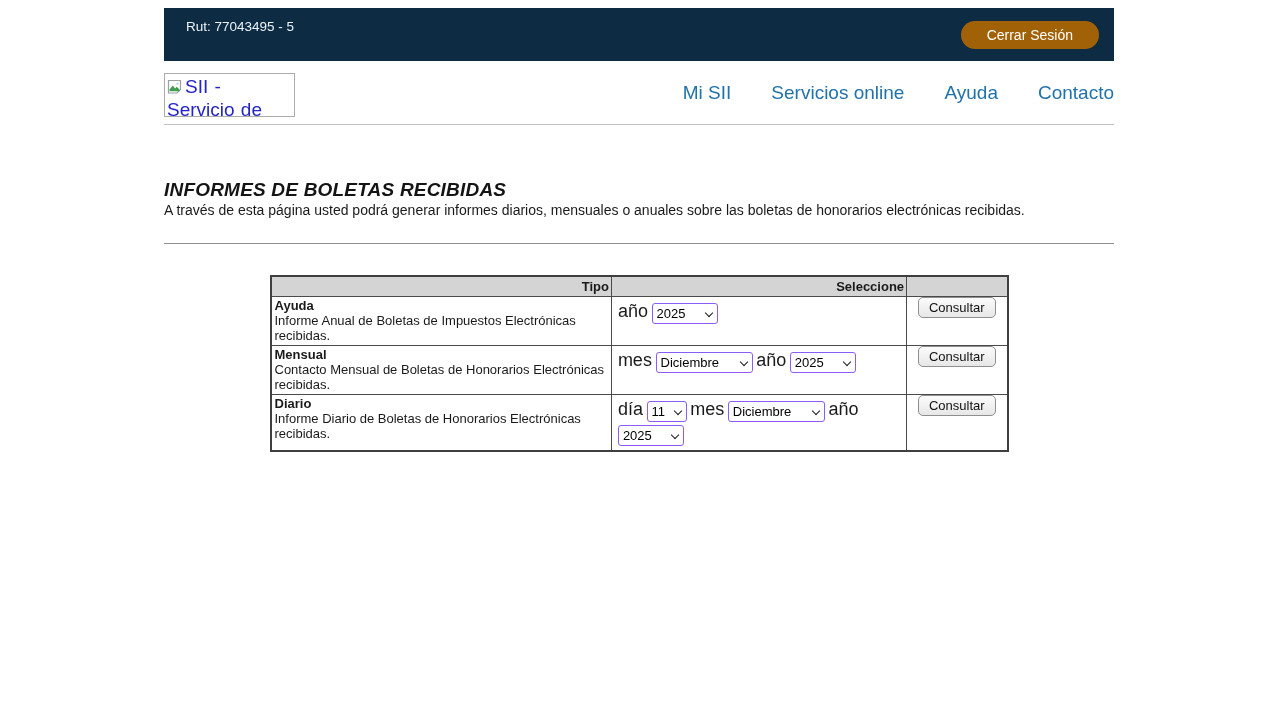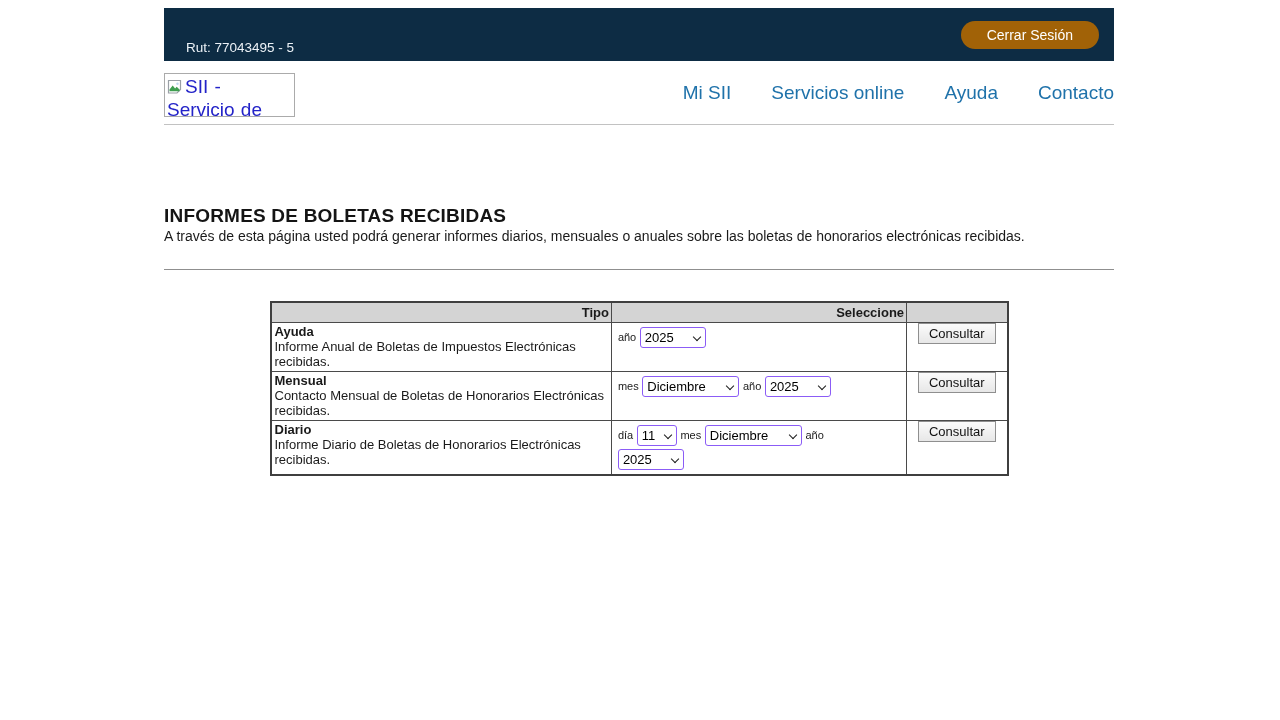--- a/index.html
+++ b/index.html
@@ -2,70 +2,70 @@
 <html><head>
 <meta charset="utf-8">
 <style>
   * { margin:0; padding:0; box-sizing:border-box; }
   html,body { width:1280px; height:720px; background:#ffffff;
     font-family:"Liberation Sans", sans-serif; color:#1a1a1a; }
   .container { width:950px; margin-left:164px; }
 
   
   .topbar { margin-top:8px; height:53px; background:#0d2c44; position:relative; }
-  .rut { position:absolute; left:22px; top:32px; font-size:13.5px; color:#ecf2f7; }
+  .rut { position:absolute; left:22px; top:11px; font-size:13.5px; color:#ecf2f7; }
   .logout-btn { position:absolute; right:15px; top:13px; height:28px; padding:0 26px;
     background:#a16207; color:#ffffff; font-size:14px; border:none; border-radius:14px;
     font-family:"Liberation Sans", sans-serif; cursor:pointer; }
 
   
   .header-row { height:63px; display:flex; align-items:center; justify-content:space-between; }
   .logo-box { display:block; width:131px; height:44px; margin-top:4px; border:1px solid #ababab;
     overflow:hidden; padding:2px 0 0 2px; text-decoration:none; }
   .logo-alt { font-size:19px; line-height:21px; color:#2323c8; word-spacing:1px; }
   .broken-icon { display:inline-block; vertical-align:-2px; margin-right:1px; }
   .nav { display:flex; gap:40px; align-items:center; }
   .nav a { font-size:19px; color:#1f72aa; text-decoration:none; cursor:pointer; }
 
   .hr1 { border:none; border-top:1px solid #c2c2c2; }
   .hr2 { border:none; border-top:1px solid #8f8f8f; }
 
-  .page-title { margin-top:80px; font-size:19px; font-weight:bold; color:#141414; letter-spacing:.2px; }
+  .page-title { margin-top:54px; font-size:19px; font-weight:bold; color:#141414; letter-spacing:.2px;font-style:italic; }
   .page-subtitle { margin-top:1px; font-size:14px; line-height:16px; color:#1a1a1a; }
   .hr2 { margin-top:25px; }
 
   .form-wrap { width:739px; margin:31px auto 0 auto; }
   .form-caption { font-size:13px; font-weight:bold; padding-left:9px; margin-bottom:6px; color:#111; }
 
   table.reports { border-collapse:collapse; width:739px; border:2px solid #3f3f3f; }
   table.reports th, table.reports td { border:1px solid #4a4a4a; font-size:13px; vertical-align:top; }
   table.reports th { background:#d4d4d4; font-weight:bold; text-align:right; height:20px;
     padding:1px 2px; vertical-align:middle; }
   td.c-tipo { width:342px; padding:1px 3px 2px 3px; }
   td.c-sel  { width:296px; padding:4px 6px; vertical-align:middle; }
   td.c-btn  { width:101px; text-align:center; vertical-align:middle; }
   .row-type { font-weight:bold; line-height:15px; }
   .row-desc { line-height:15px; }
-  .ctrl-label { font-size:11px; }
+  .ctrl-label { font-size:18px; }
 
   .sel { position:relative; display:inline-block; vertical-align:middle; }
   .sel select { appearance:none; -webkit-appearance:none; -moz-appearance:none;
     border:1px solid #8b5cf6; border-radius:3px; background:#ffffff; color:#000;
     font-family:"Liberation Sans", sans-serif; font-size:13px; height:21px;
     padding:0 16px 0 4px; cursor:pointer; }
   .sel::after { content:""; position:absolute; right:6px; top:7px; width:5px; height:5px;
     border-right:1.6px solid #1c1c1c; border-bottom:1.6px solid #1c1c1c;
     transform:rotate(45deg); pointer-events:none; }
   .sel.w-year select { width:66px; }
   .sel.w-month select { width:97px; }
   .sel.w-day select { width:40px; }
   .line2 { margin-top:3px; }
 
   .consultar-btn { font-family:"Liberation Sans", sans-serif; font-size:13px; color:#111;
-    padding:2px 10px; border:1px solid #8f8f8f; border-radius:0;
+    padding:2px 10px; border:1px solid #8f8f8f; border-radius:5px;
     background:linear-gradient(#fbfbfb,#e7e7e7); cursor:pointer; }
 </style>
 </head>
 <body>
 
 <div class="container">
 
   <div class="topbar">
     <span class="rut">Rut: 77043495 - 5</span>
     <button class="logout-btn">Cerrar Sesión</button>

